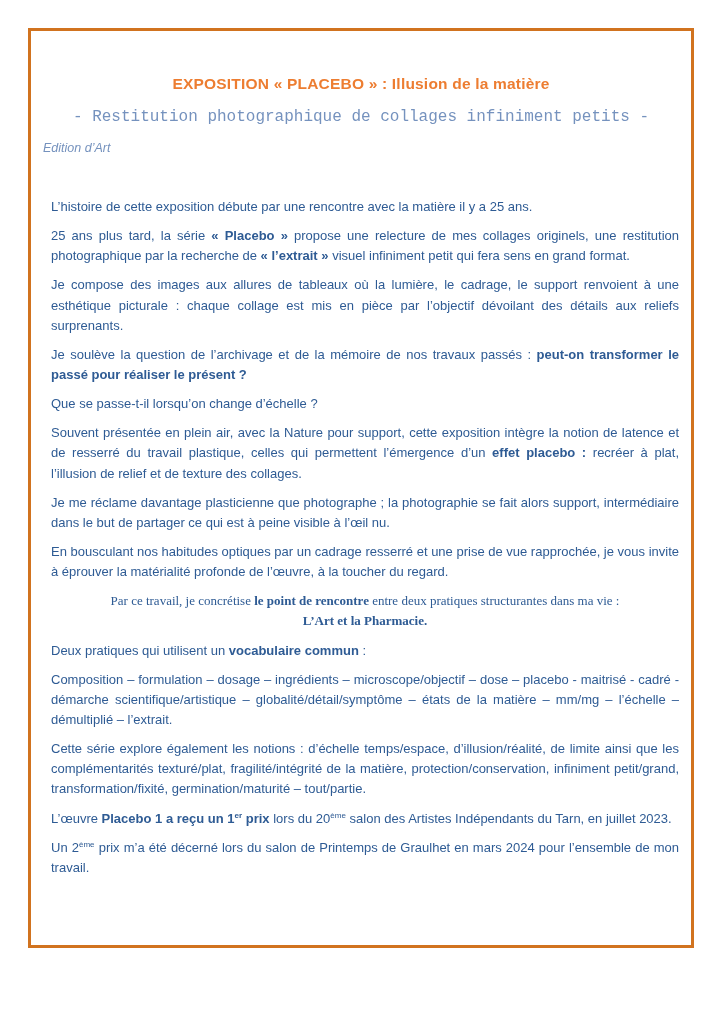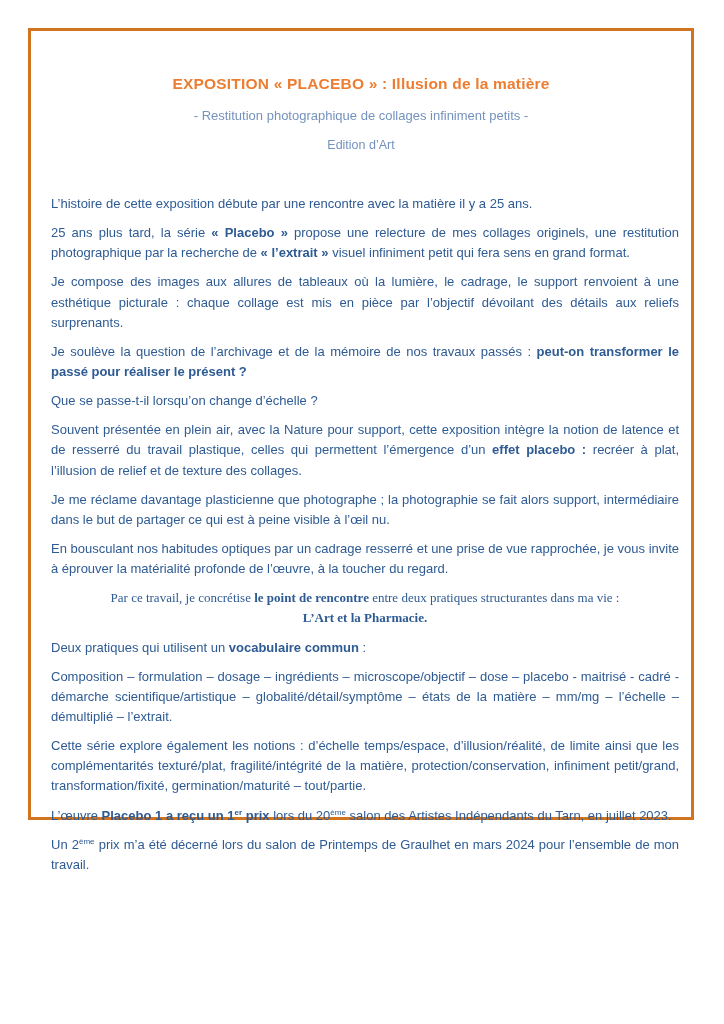--- a/index.html
+++ b/index.html
@@ -12,45 +12,47 @@
     height: 1024px;
     position: relative;
     font-family: "Liberation Sans", sans-serif;
     overflow: hidden;
   }
   .page-frame {
     position: absolute;
     left: 28px;
     top: 28px;
     width: 666px;
-    height: 792px;
+    height: 920px;
     box-sizing: border-box;
     border: 3px solid var(--border-orange, #d1731f);
     box-shadow: inset 0 0 0 1px rgba(255,255,255,0.35);
     padding: 44px 12px 0 12px;
   }
   .title {
     margin: 0 0 15px 0;
     text-align: center;
     font-size: 15.5px;
     font-weight: bold;
     color: var(--title-orange, #ed7d31);
     letter-spacing: 0.2px;
   }
   .subtitle {
     margin: 0 0 15px 0;
     text-align: center;
-    font-size: 13px;
+    font-size: 16px;
     color: var(--subtitle-blue, #7592be);
+    font-family: Liberation Mono, monospace;
   }
   .edition {
     margin: 0 0 42px 0;
-    text-align: center;
+    text-align: left;
     font-size: 12.5px;
     color: var(--subtitle-blue, #7592be);
+    font-style: italic;
   }
   .doc-body p {
     margin: 0 0 9px 8px;
     font-size: 13px;
     line-height: 1.55;
     text-align: justify;
     color: var(--body-blue, #2e5b94);
   }
   .doc-body p.center {
     text-align: center;

